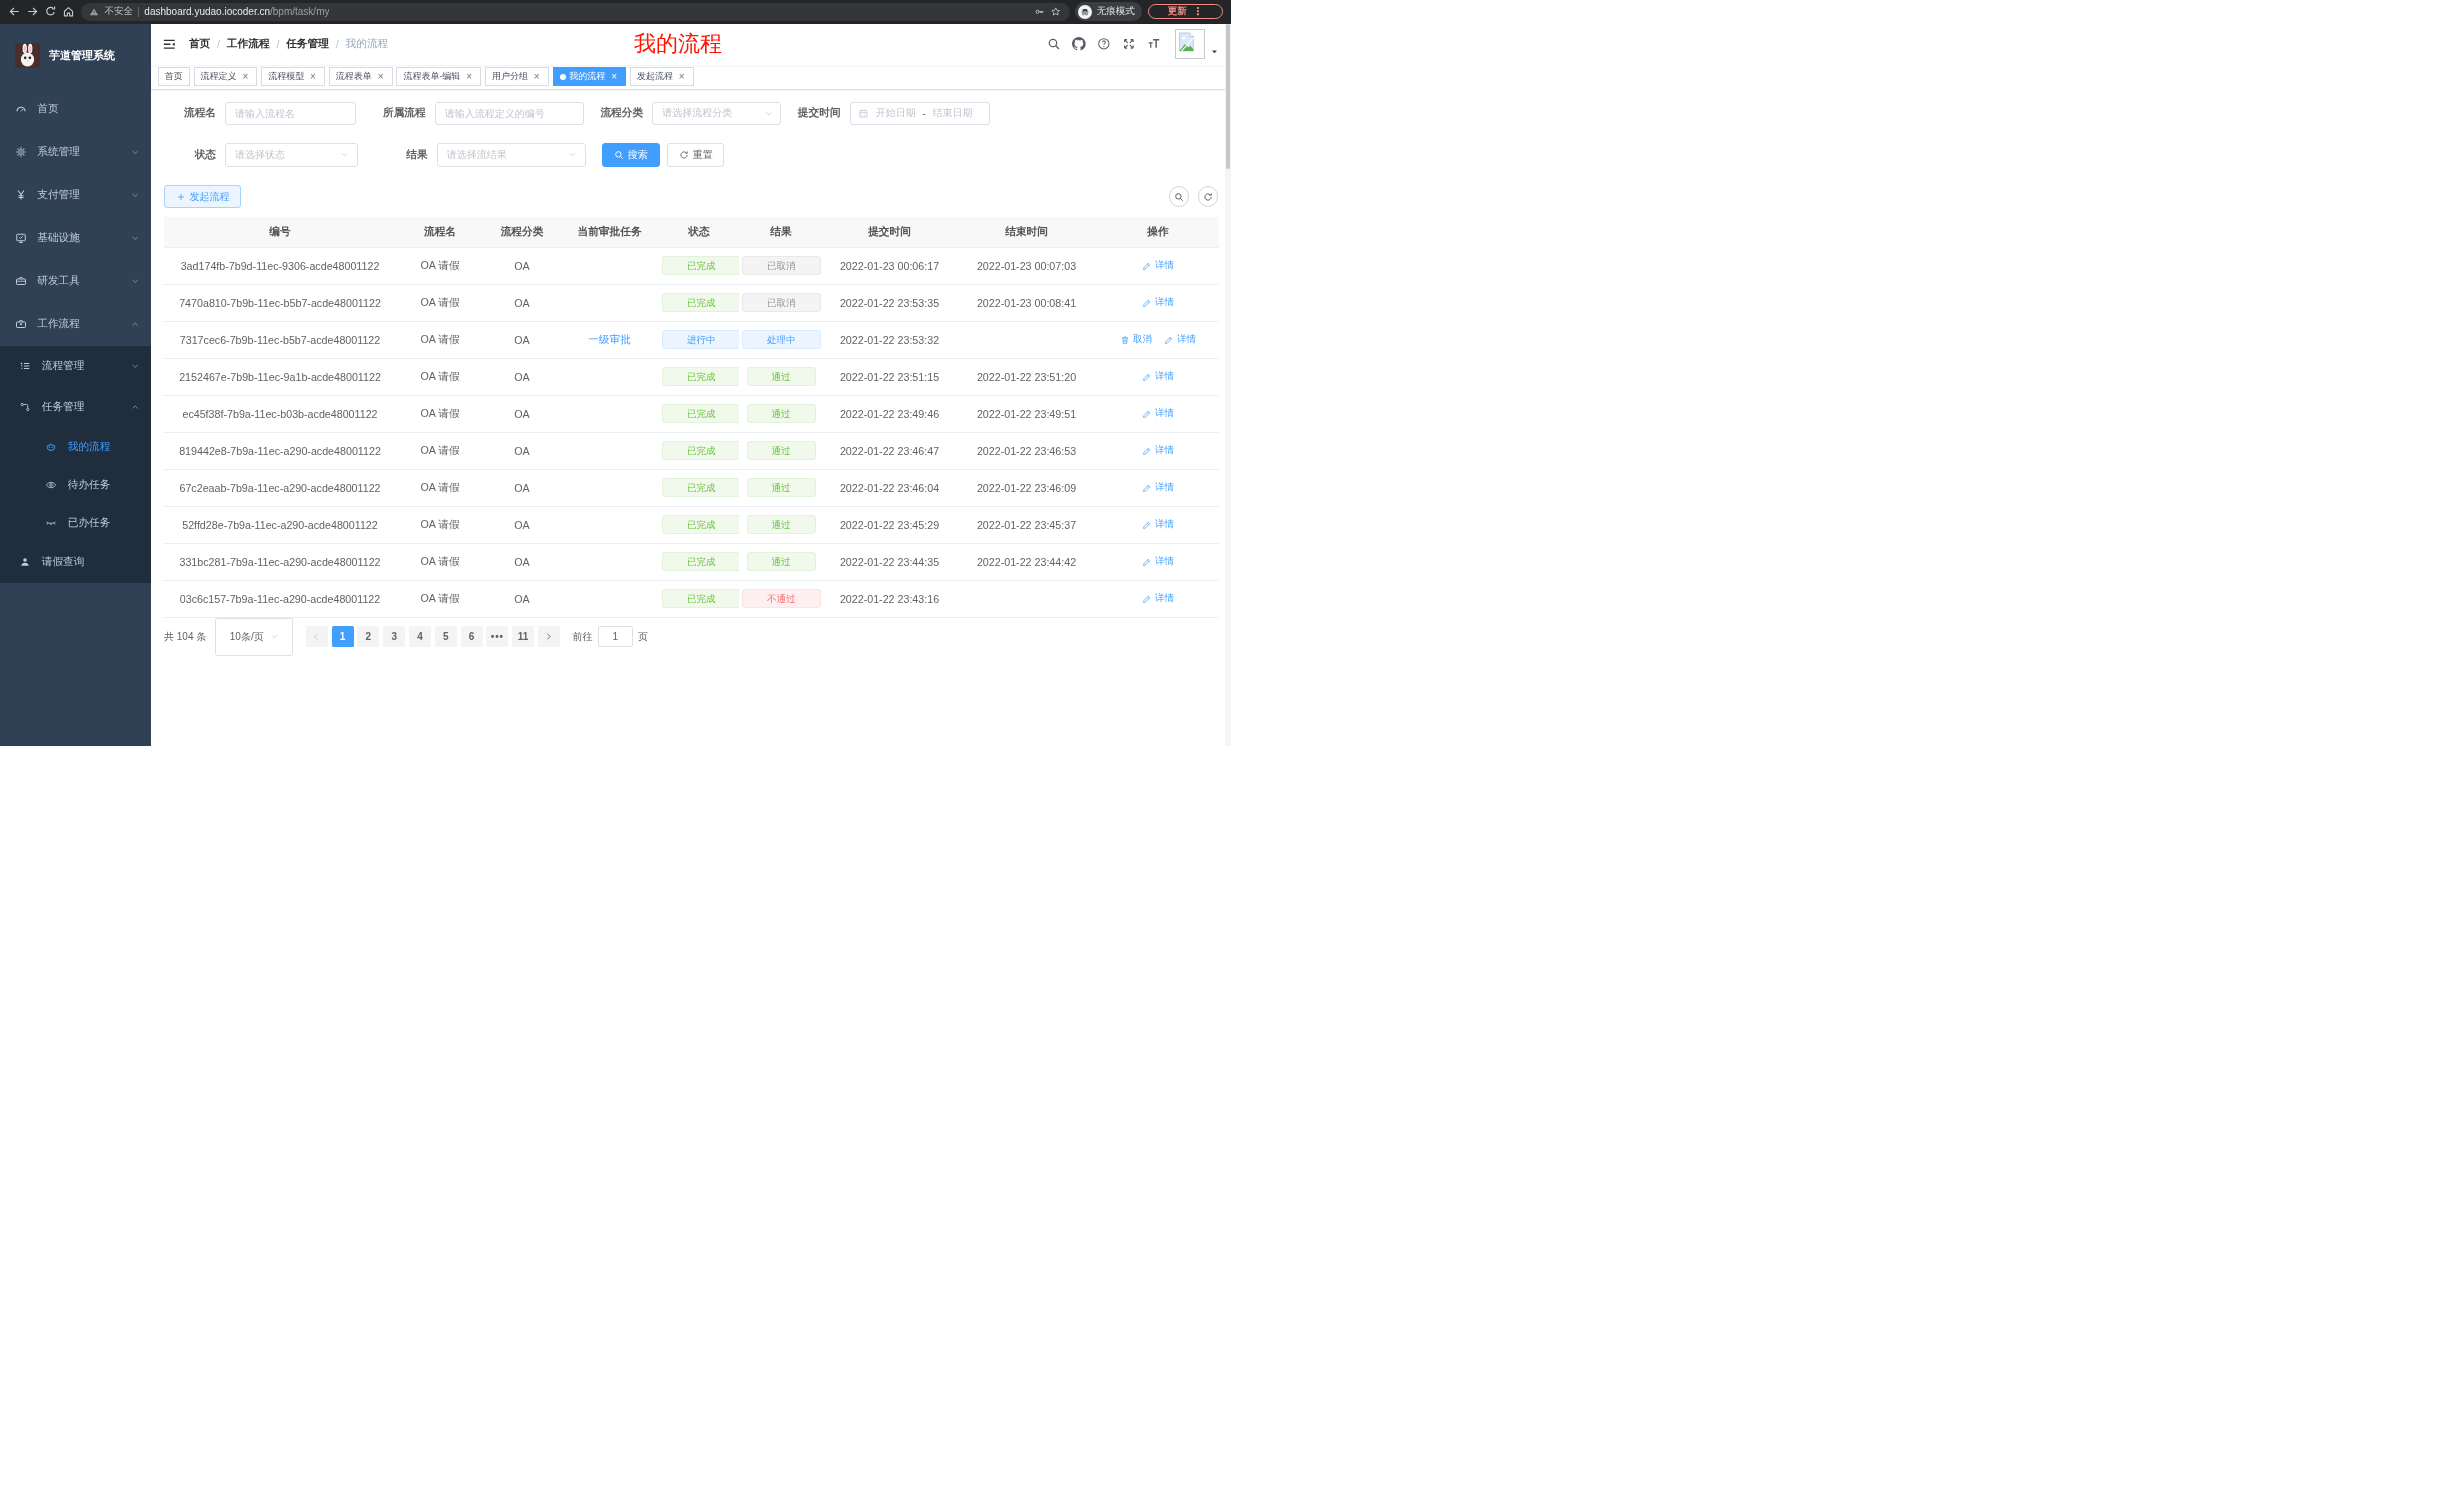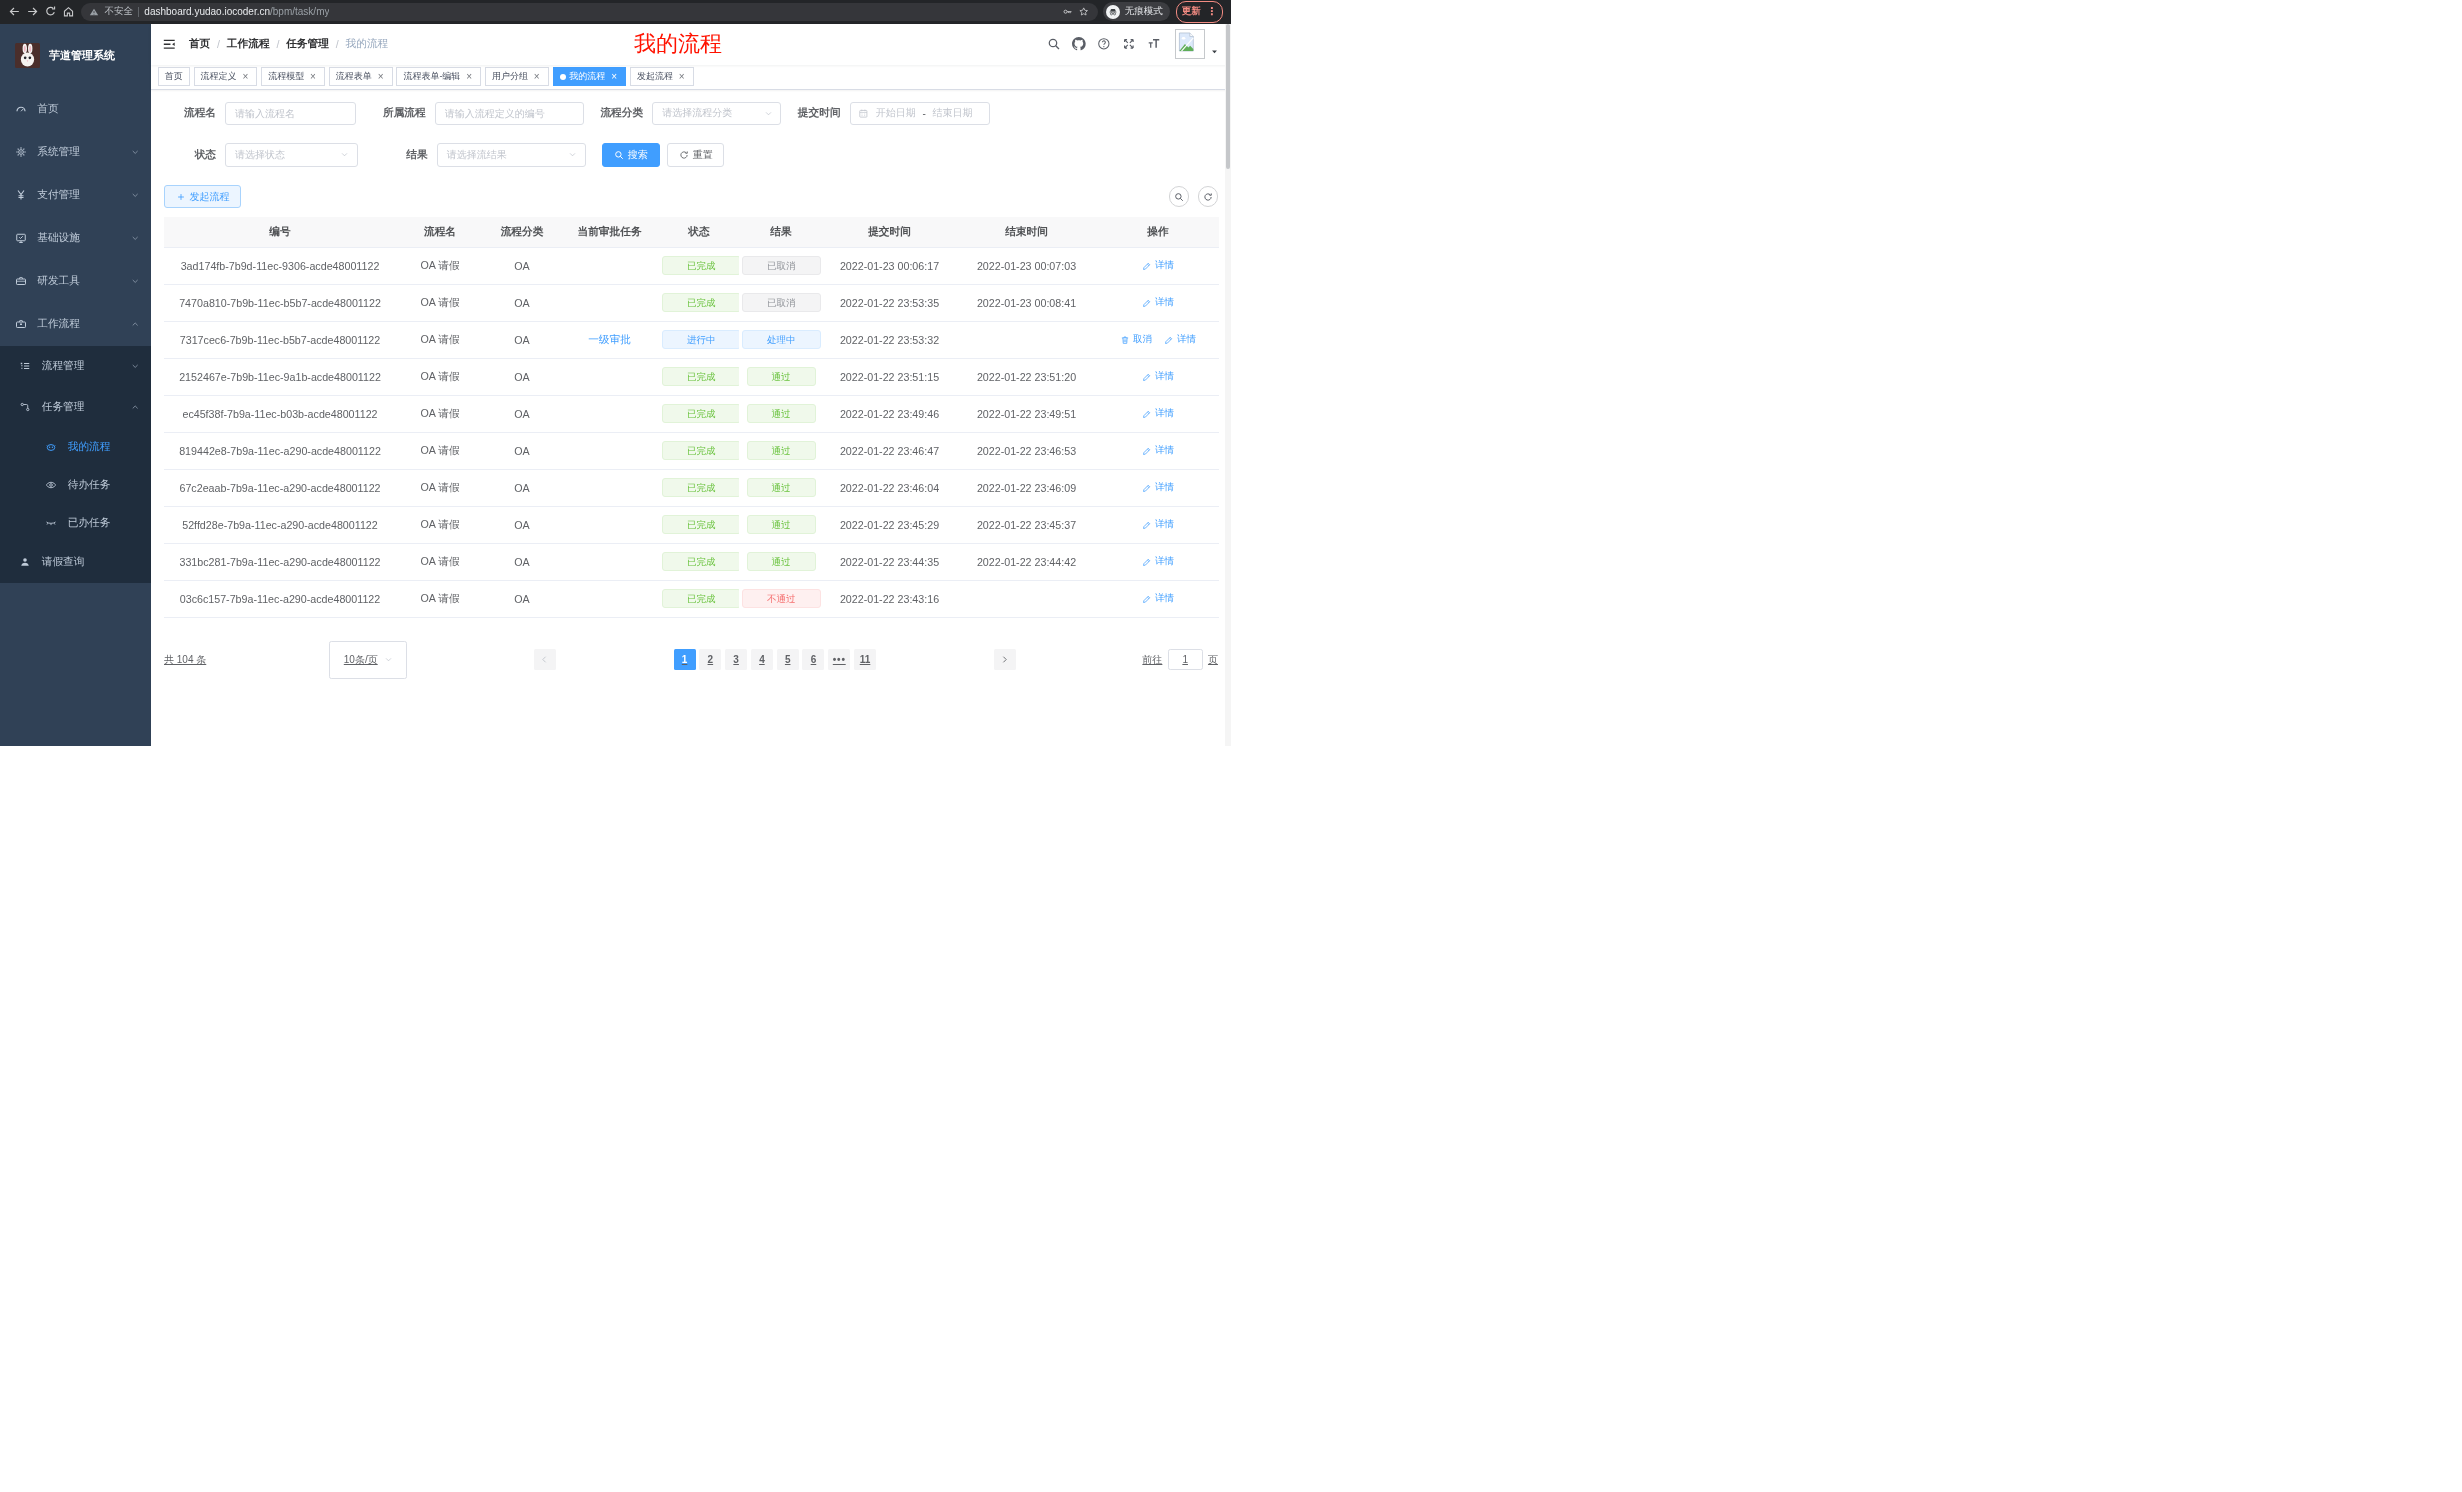--- a/index.html
+++ b/index.html
@@ -17,21 +17,21 @@
   .sec-label { font-size:9.5px; color:#bdc1c6; white-space:nowrap; }
   .url-div { width:0.8px; height:10px; background:#5f6368; }
   .url-text { font-size:10px; color:#e8eaed; white-space:nowrap; overflow:hidden; }
   .url-text .path { color:#9aa0a6; }
   .url-spacer { flex:1; }
   .pill-ic { width:11.4px; height:11.4px; color:#c7c8ca; cursor:pointer; }
   .incog { height:19px; background:#3c3d41; border-radius:10px; display:flex; align-items:center; gap:4.6px; padding:0 7.6px 0 2.3px; flex:none; }
   .incog-circle { width:14.5px; height:14.5px; border-radius:50%; background:#f1f3f4; color:#3c4043; display:flex; align-items:center; justify-content:center; }
   .incog-circle svg { width:10px; height:10px; }
   .incog-label { font-size:9.5px; color:#e8eaed; white-space:nowrap; }
-  .update-pill { height:22px; border:1.1px solid #f28b82; border-radius:10px; color:#f28b82; display:flex; align-items:center; gap:6px; padding:0 5px; font-size:9.5px; font-weight:700; flex:none; cursor:pointer; }
+  .update-pill { height:15px; border:1.1px solid #f28b82; border-radius:10px; color:#f28b82; display:flex; align-items:center; gap:6px; padding:0 19px; font-size:9.5px; font-weight:700; flex:none; cursor:pointer; }
   .menu-dots { font-size:10.7px; line-height:1; letter-spacing:0; }
 
   
   .app { flex:1; display:flex; min-height:0; }
 
   
   .sidebar { width:151px; background:#304156; flex:none; overflow:hidden; }
   .logo-row { height:64px; display:flex; align-items:center; gap:9px; padding-left:15px; cursor:pointer; }
   .logo-img { width:25px; height:25px; flex:none; border-radius:1.5px; overflow:hidden; }
   .logo-img svg { width:100%; height:100%; display:block; }
@@ -105,21 +105,21 @@
   .task-link { color:#409eff; cursor:pointer; }
   .tag { display:inline-block; height:19px; line-height:17.5px; padding:0 24px; border-radius:3px; font-size:9.5px; border:0.8px solid transparent; }
   .tag-success { color:#67c23a; background:#f0f9eb; border-color:#e1f3d8; }
   .tag-info    { color:#909399; background:#f4f4f5; border-color:#e9e9eb; }
   .tag-primary { color:#409eff; background:#ecf5ff; border-color:#d9ecff; }
   .tag-danger  { color:#f56c6c; background:#fef0f0; border-color:#fde2e2; }
   .action-link { color:#409eff; font-size:9.5px; display:inline-flex; align-items:center; gap:3px; margin:0 6px; cursor:pointer; }
   .action-link .icon { width:10px; height:10px; }
 
   
-  .pagination { display:flex; align-items:center; justify-content:space-between; margin-top:23px; font-size:10px; color:#606266;text-decoration:underline; }
+  .pagination { display:flex; align-items:center; justify-content:flex-start; font-size:10px; color:#606266; }
   .pg-total { margin-right:9px; white-space:nowrap; }
   .pg-size { width:78px; height:38px; border:0.8px solid #dcdfe6; border-radius:2.3px; display:flex; align-items:center; justify-content:center; gap:6px; margin-right:10.7px; cursor:pointer; }
   .pg-nav, .pg-btn { min-width:22px; height:21px; background:#f4f4f5; border-radius:1.5px; display:inline-flex; align-items:center; justify-content:center; margin:0 1.9px; color:#606266; font-weight:700; cursor:pointer; }
   .pg-nav .icon { width:9px; height:9px; }
   .pg-nav.disabled { color:#c0c4cc; cursor:default; }
   .pg-btn.active { background:#409eff; color:#fff; }
   .pg-btn.ellipsis { font-weight:700; letter-spacing:0.8px; }
   .pg-goto { display:flex; align-items:center; gap:5.3px; margin-left:10.7px; white-space:nowrap; }
   .pg-input { width:35px; height:21px; border:0.8px solid #dcdfe6; border-radius:2.3px; text-align:center; font-size:10px; color:#606266; outline:none; font-family:inherit; }
 

